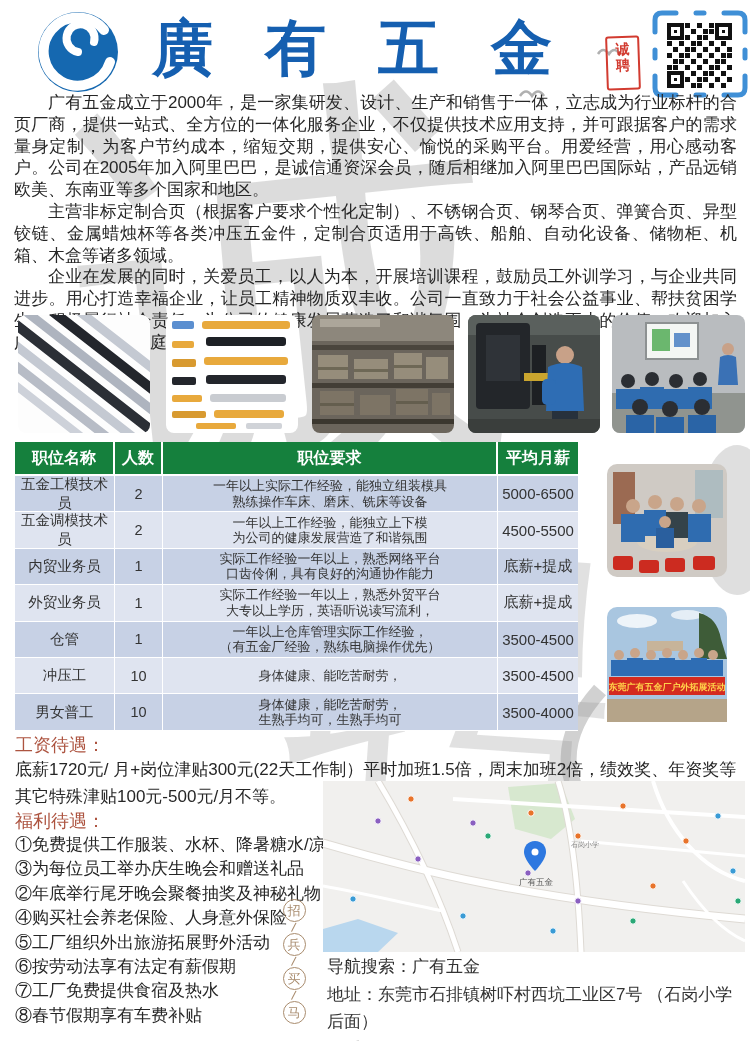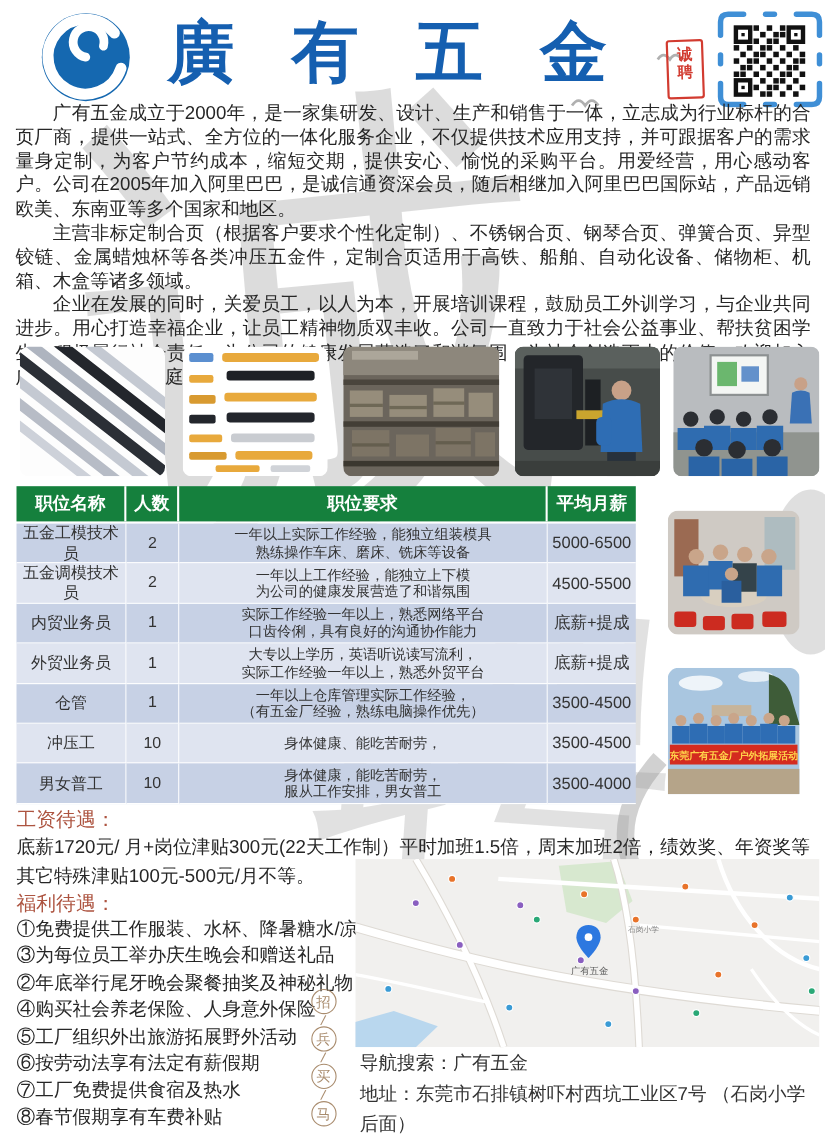--- a/index.html
+++ b/index.html
@@ -334,22 +334,22 @@
         <div class="cell salary row-odd">
           <div>底薪+提成</div>
         </div>
         <div class="cell name row-even vsep">
           <div>外贸业务员</div>
         </div>
         <div class="cell count row-even vsep">
           <div>1</div>
         </div>
         <div class="cell req row-even vsep">
+          <div>实际工作经验一年以上，熟悉外贸平台</div>
           <div>大专以上学历，英语听说读写流利，</div>
-          <div>实际工作经验一年以上，熟悉外贸平台</div>
         </div>
         <div class="cell salary row-even">
           <div>底薪+提成</div>
         </div>
         <div class="cell name row-odd vsep">
           <div>仓管</div>
         </div>
         <div class="cell count row-odd vsep">
           <div>1</div>
         </div>
@@ -373,21 +373,21 @@
           <div>3500-4500</div>
         </div>
         <div class="cell name row-odd vsep">
           <div>男女普工</div>
         </div>
         <div class="cell count row-odd vsep">
           <div>10</div>
         </div>
         <div class="cell req row-odd vsep">
           <div>身体健康，能吃苦耐劳，</div>
-          <div>服从工作安排，男女普工</div>
+          <div>生熟手均可，生熟手均可</div>
         </div>
         <div class="cell salary row-odd">
           <div>3500-4000</div>
         </div>
       </div>
   </div>
 
   <div id="photoA" class="layer">
     <svg width="120" height="113">
         <rect width="120" height="113" fill="#cfcac4"></rect>

